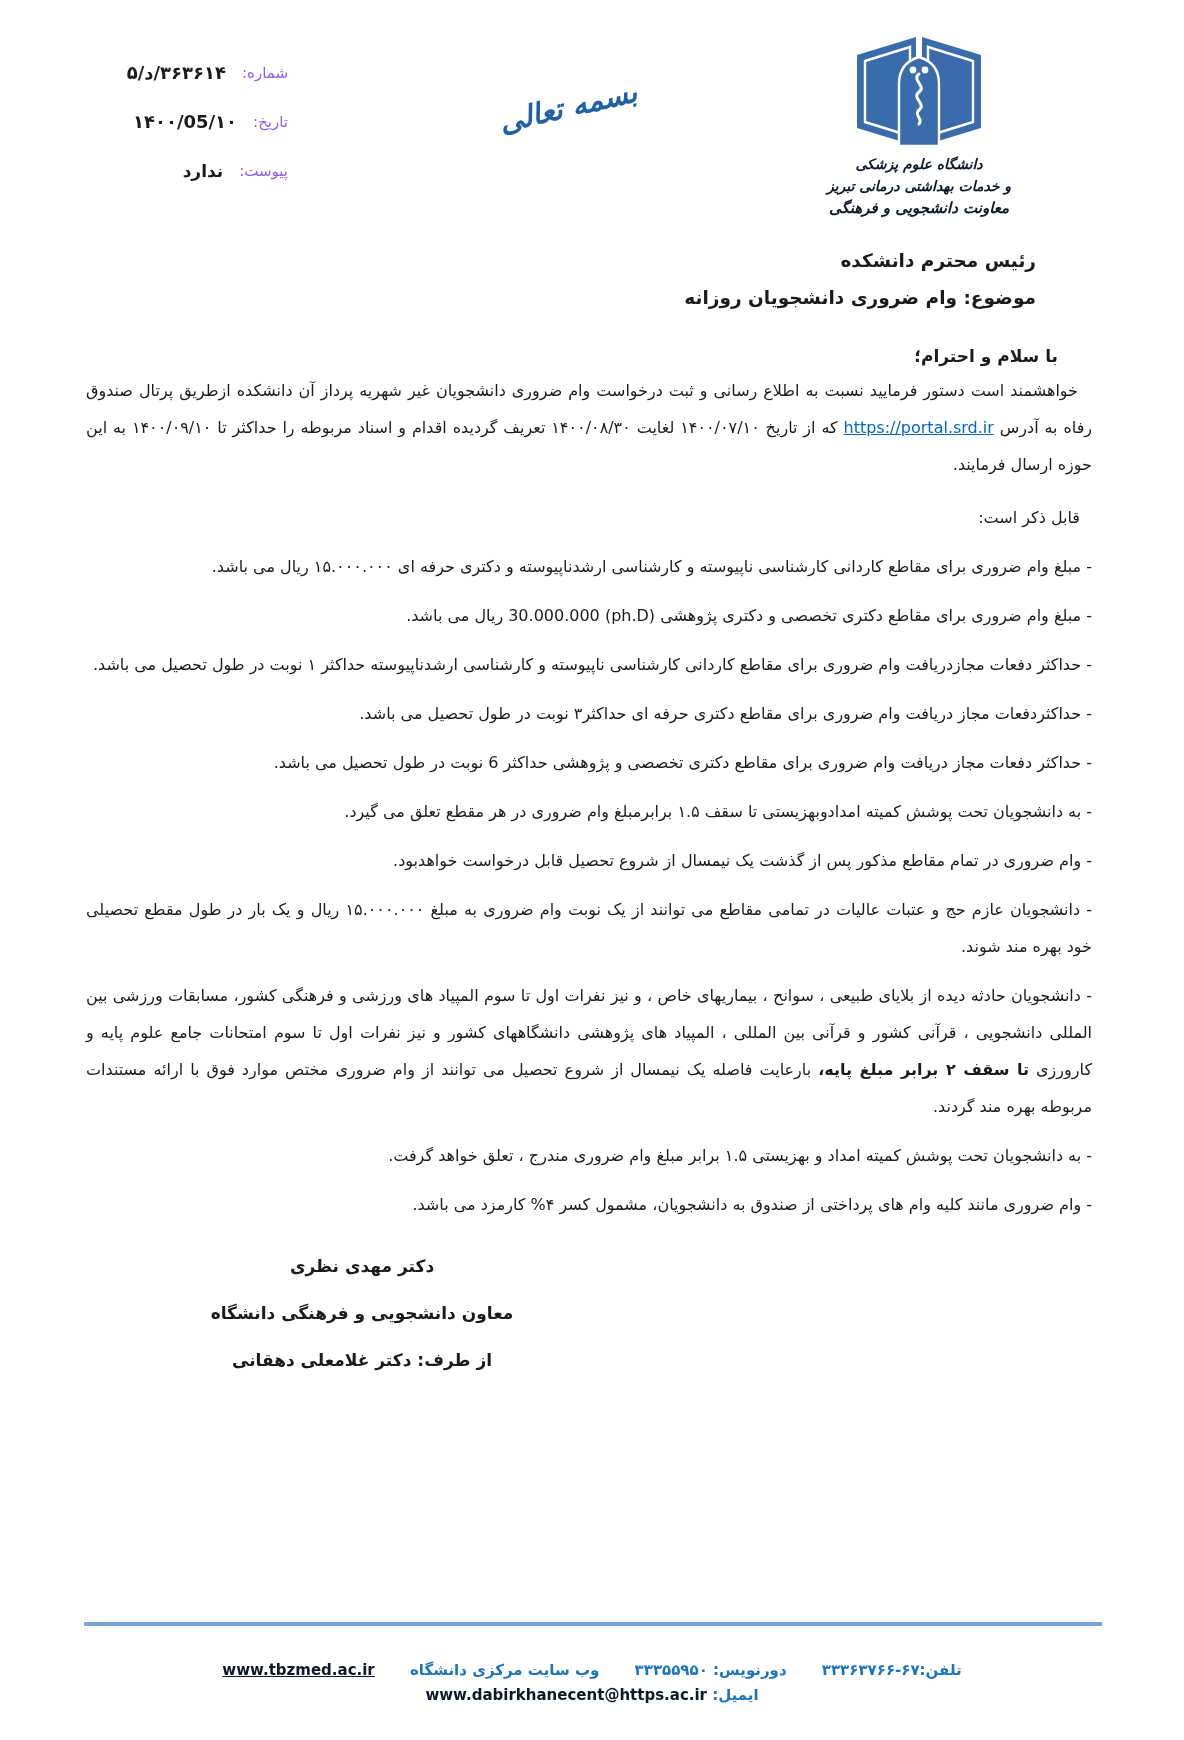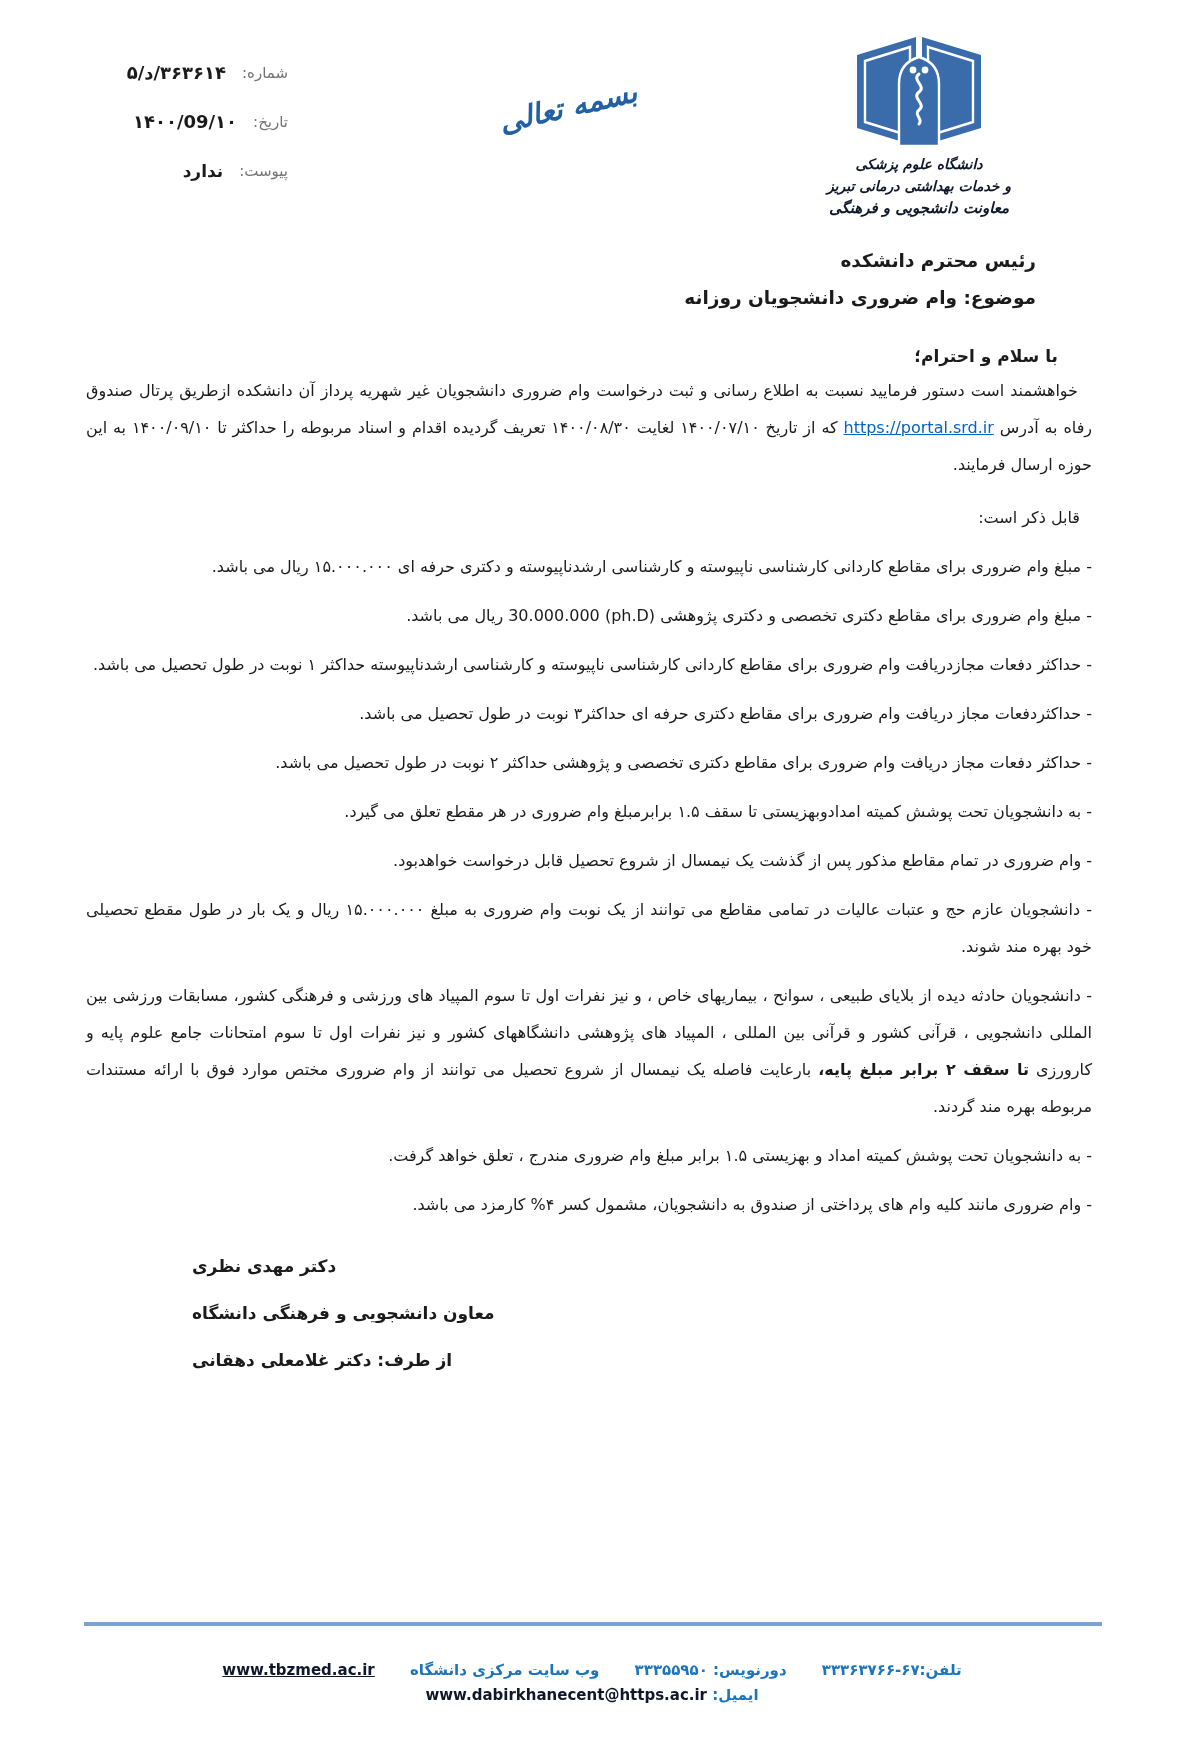--- a/index.html
+++ b/index.html
@@ -9,21 +9,21 @@
     margin:0 auto;
     background:#ffffff;
     font-family:"DejaVu Sans", sans-serif;
     direction:rtl;
     color:#1b1b1b;
     overflow:hidden;
   }
   
   .meta{position:absolute;top:48px;left:68px;width:220px;}
   .meta-row{display:flex;align-items:center;gap:16px;height:49px;}
-  .meta-label{color:#737373;font-size:15px;white-space:nowrap;}
+  .meta-label{color:#8b5cf6;font-size:15px;white-space:nowrap;}
   .meta-value{font-weight:bold;font-size:18px;white-space:nowrap;margin-left:27px;}
   .meta-row.attach .meta-value{font-size:17px;}
   
   .bismillah{
     position:absolute;top:62px;left:468px;width:200px;height:90px;
     display:flex;align-items:center;justify-content:center;
     color:#2160a5;font-size:29px;font-weight:bold;font-style:italic;
     transform:rotate(-13deg);
     white-space:nowrap;
   }
@@ -40,21 +40,21 @@
   .subject{margin-top:16px;}
   .salutation{font-weight:bold;font-size:17px;margin-top:38px;padding-right:34px;}
   .intro{margin:6px 0 0;text-align:justify;line-height:37px;text-indent:14px;}
   .note-heading{margin-top:16px;padding-right:12px;line-height:37px;}
   .bullet{margin:12px 0 0;text-align:justify;line-height:37px;}
   .bullet b{font-weight:bold;}
   .link{color:#0563c1;text-decoration:underline;cursor:pointer;}
   
   .signature{
     margin-top:20px;margin-right:560px;width:340px;
-    text-align:left;font-weight:bold;font-size:17px;line-height:47px;
+    text-align:center;font-weight:bold;font-size:17px;line-height:47px;
   }
   
   .f-rule{position:absolute;left:84px;right:82px;top:1622px;height:4px;background:#7ba3d4;}
   .f-line{position:absolute;left:0;right:0;text-align:center;color:#1c75bc;font-weight:bold;white-space:nowrap;}
   .f1{top:1632px;font-size:16px;}
   .f2{top:1661px;font-size:15px;}
   .f2 .seg{margin-left:30px;}
   .f2 .seg:last-child{margin-left:0;}
   .f3{top:1686px;font-size:15px;}
   .f-link{color:#0f172a;cursor:pointer;text-decoration:none;font-weight:bold;}
@@ -65,21 +65,21 @@
 
 <div class="page">
 
   <div class="meta">
     <div class="meta-row">
       <span class="meta-label">شماره:</span>
       <span class="meta-value">۳۶۳۶۱۴/د/۵</span>
     </div>
     <div class="meta-row">
       <span class="meta-label">تاریخ:</span>
-      <span class="meta-value">۱۴۰۰/09/۱۰</span>
+      <span class="meta-value">۱۴۰۰/05/۱۰</span>
     </div>
     <div class="meta-row attach">
       <span class="meta-label">پیوست:</span>
       <span class="meta-value">ندارد</span>
     </div>
   </div>
 
   <div class="bismillah">بسمه تعالی</div>
 
   <div class="logo">
@@ -104,21 +104,21 @@
     <div class="salutation">با سلام و احترام؛</div>
 
     <p class="intro"><span>خواهشمند است دستور فرمایید نسبت به اطلاع رسانی و ثبت درخواست وام ضروری دانشجویان غیر شهریه پرداز آن دانشکده ازطریق پرتال صندوق رفاه به آدرس </span><a class="link">https://portal.srd.ir</a><span> که از تاریخ ۱۴۰۰/۰۷/۱۰ لغایت ۱۴۰۰/۰۸/۳۰ تعریف گردیده اقدام و اسناد مربوطه را حداکثر تا ۱۴۰۰/۰۹/۱۰ به این حوزه ارسال فرمایند.</span></p>
 
     <div class="note-heading">قابل ذکر است:</div>
 
     <p class="bullet">- مبلغ وام ضروری برای مقاطع کاردانی کارشناسی ناپیوسته و کارشناسی ارشدناپیوسته و دکتری حرفه ای ۱۵.۰۰۰.۰۰۰ ریال می باشد.</p>
     <p class="bullet">- مبلغ وام ضروری برای مقاطع دکتری تخصصی و دکتری پژوهشی (ph.D)  30.000.000  ریال می باشد.</p>
     <p class="bullet">- حداکثر دفعات مجازدریافت وام ضروری برای مقاطع کاردانی کارشناسی ناپیوسته و کارشناسی ارشدناپیوسته حداکثر ۱ نوبت در طول تحصیل می باشد.</p>
     <p class="bullet">- حداکثردفعات مجاز دریافت وام ضروری برای مقاطع دکتری حرفه ای حداکثر۳ نوبت در طول تحصیل می باشد.</p>
-    <p class="bullet">- حداکثر دفعات مجاز دریافت وام ضروری برای مقاطع دکتری تخصصی  و پژوهشی حداکثر  ۲  نوبت در طول تحصیل می باشد.</p>
+    <p class="bullet">- حداکثر دفعات مجاز دریافت وام ضروری برای مقاطع دکتری تخصصی  و پژوهشی حداکثر  6  نوبت در طول تحصیل می باشد.</p>
     <p class="bullet">- به دانشجویان تحت پوشش کمیته امدادوبهزیستی تا سقف ۱.۵ برابرمبلغ وام ضروری در هر مقطع تعلق می گیرد.</p>
     <p class="bullet">- وام ضروری در تمام مقاطع مذکور پس از گذشت یک نیمسال از شروع تحصیل قابل درخواست خواهدبود.</p>
     <p class="bullet">- دانشجویان عازم حج و عتبات عالیات در تمامی مقاطع می توانند از یک نوبت وام ضروری به مبلغ ۱۵.۰۰۰.۰۰۰ ریال و یک بار در طول مقطع تحصیلی خود بهره مند شوند.</p>
     <p class="bullet"><span>- دانشجویان حادثه دیده از بلایای طبیعی ، سوانح ، بیماریهای خاص ، و نیز نفرات اول تا سوم المپیاد های ورزشی و فرهنگی کشور، مسابقات ورزشی بین المللی دانشجویی ، قرآنی کشور و قرآنی بین المللی ، المپیاد های پژوهشی دانشگاههای کشور و نیز نفرات اول تا سوم امتحانات جامع علوم پایه و کارورزی </span><b>تا سقف ۲ برابر مبلغ پایه،</b><span> بارعایت فاصله یک نیمسال از شروع تحصیل می توانند از وام ضروری مختص موارد فوق با ارائه مستندات مربوطه بهره مند گردند.</span></p>
     <p class="bullet">- به دانشجویان تحت پوشش کمیته امداد و بهزیستی  ۱.۵ برابر مبلغ وام ضروری مندرج ،  تعلق خواهد گرفت.</p>
     <p class="bullet">- وام ضروری مانند کلیه وام های پرداختی از صندوق به دانشجویان،  مشمول کسر ۴% کارمزد می باشد.</p>
 
     <div class="signature">
       <div>دکتر مهدی نظری</div>
       <div>معاون دانشجویی و فرهنگی دانشگاه</div>

